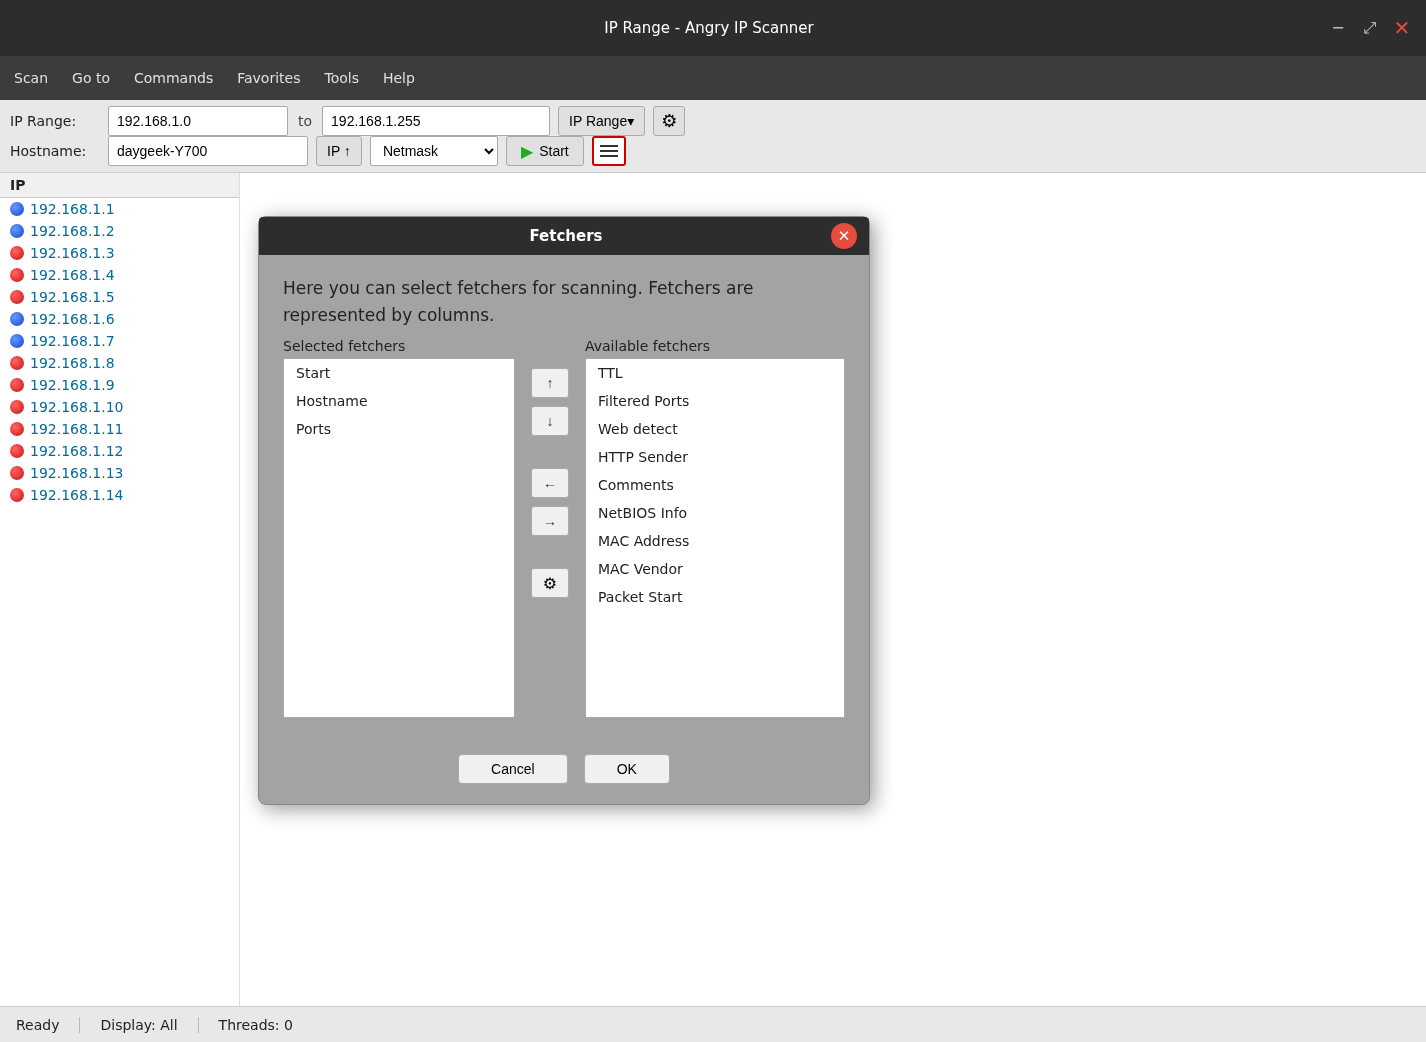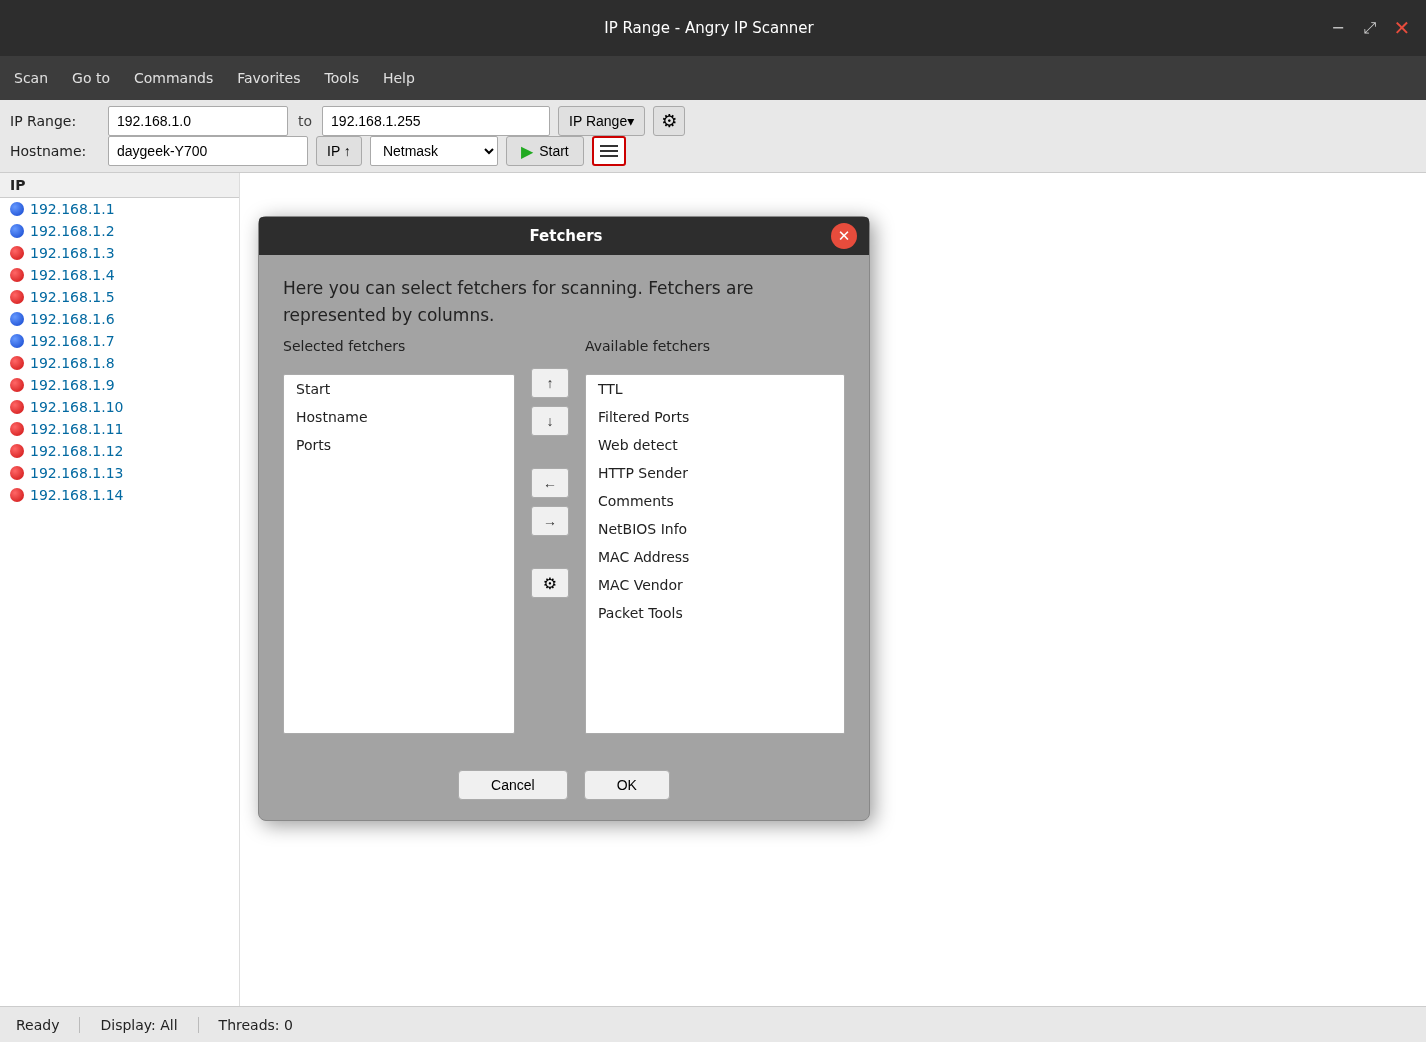--- a/index.html
+++ b/index.html
@@ -270,21 +270,21 @@
       display: flex;
       gap: 0;
       align-items: flex-start;
     }
     .fetchers-col {
       flex: 1;
     }
     .fetchers-col-title {
       font-size: 14px;
       color: #222;
-      margin-bottom: 20px;
+      margin-bottom: 4px;
       font-weight: normal;
     }
     .fetchers-listbox {
       border: 1px solid #aaa;
       background: #fff;
       min-height: 360px;
       border-radius: 2px;
       overflow: hidden;
     }
     .fetchers-list-item {
@@ -531,21 +531,21 @@
           <div class="fetchers-listbox" style="min-width: 260px; max-height: 360px; overflow-y: hidden; position: relative;">
 
           <div class="fetchers-list-item">TTL</div>
               <div class="fetchers-list-item">Filtered Ports</div>
               <div class="fetchers-list-item">Web detect</div>
               <div class="fetchers-list-item">HTTP Sender</div>
               <div class="fetchers-list-item">Comments</div>
               <div class="fetchers-list-item">NetBIOS Info</div>
               <div class="fetchers-list-item">MAC Address</div>
               <div class="fetchers-list-item">MAC Vendor</div>
-              <div class="fetchers-list-item">Packet Tools</div>
+              <div class="fetchers-list-item">Packet Start</div>
               <div style="position: absolute; bottom: 0px; left: 0px; right: 0px; height: 24px; background: linear-gradient(transparent, rgba(255, 255, 255, 0.9)); pointer-events: none;"></div>
             </div>
         </div>
       </div>
     </div>
     <div class="dialog-footer">
       <button class="btn-cancel">Cancel</button>
       <button class="btn-ok">OK</button>
     </div>
   </div>

